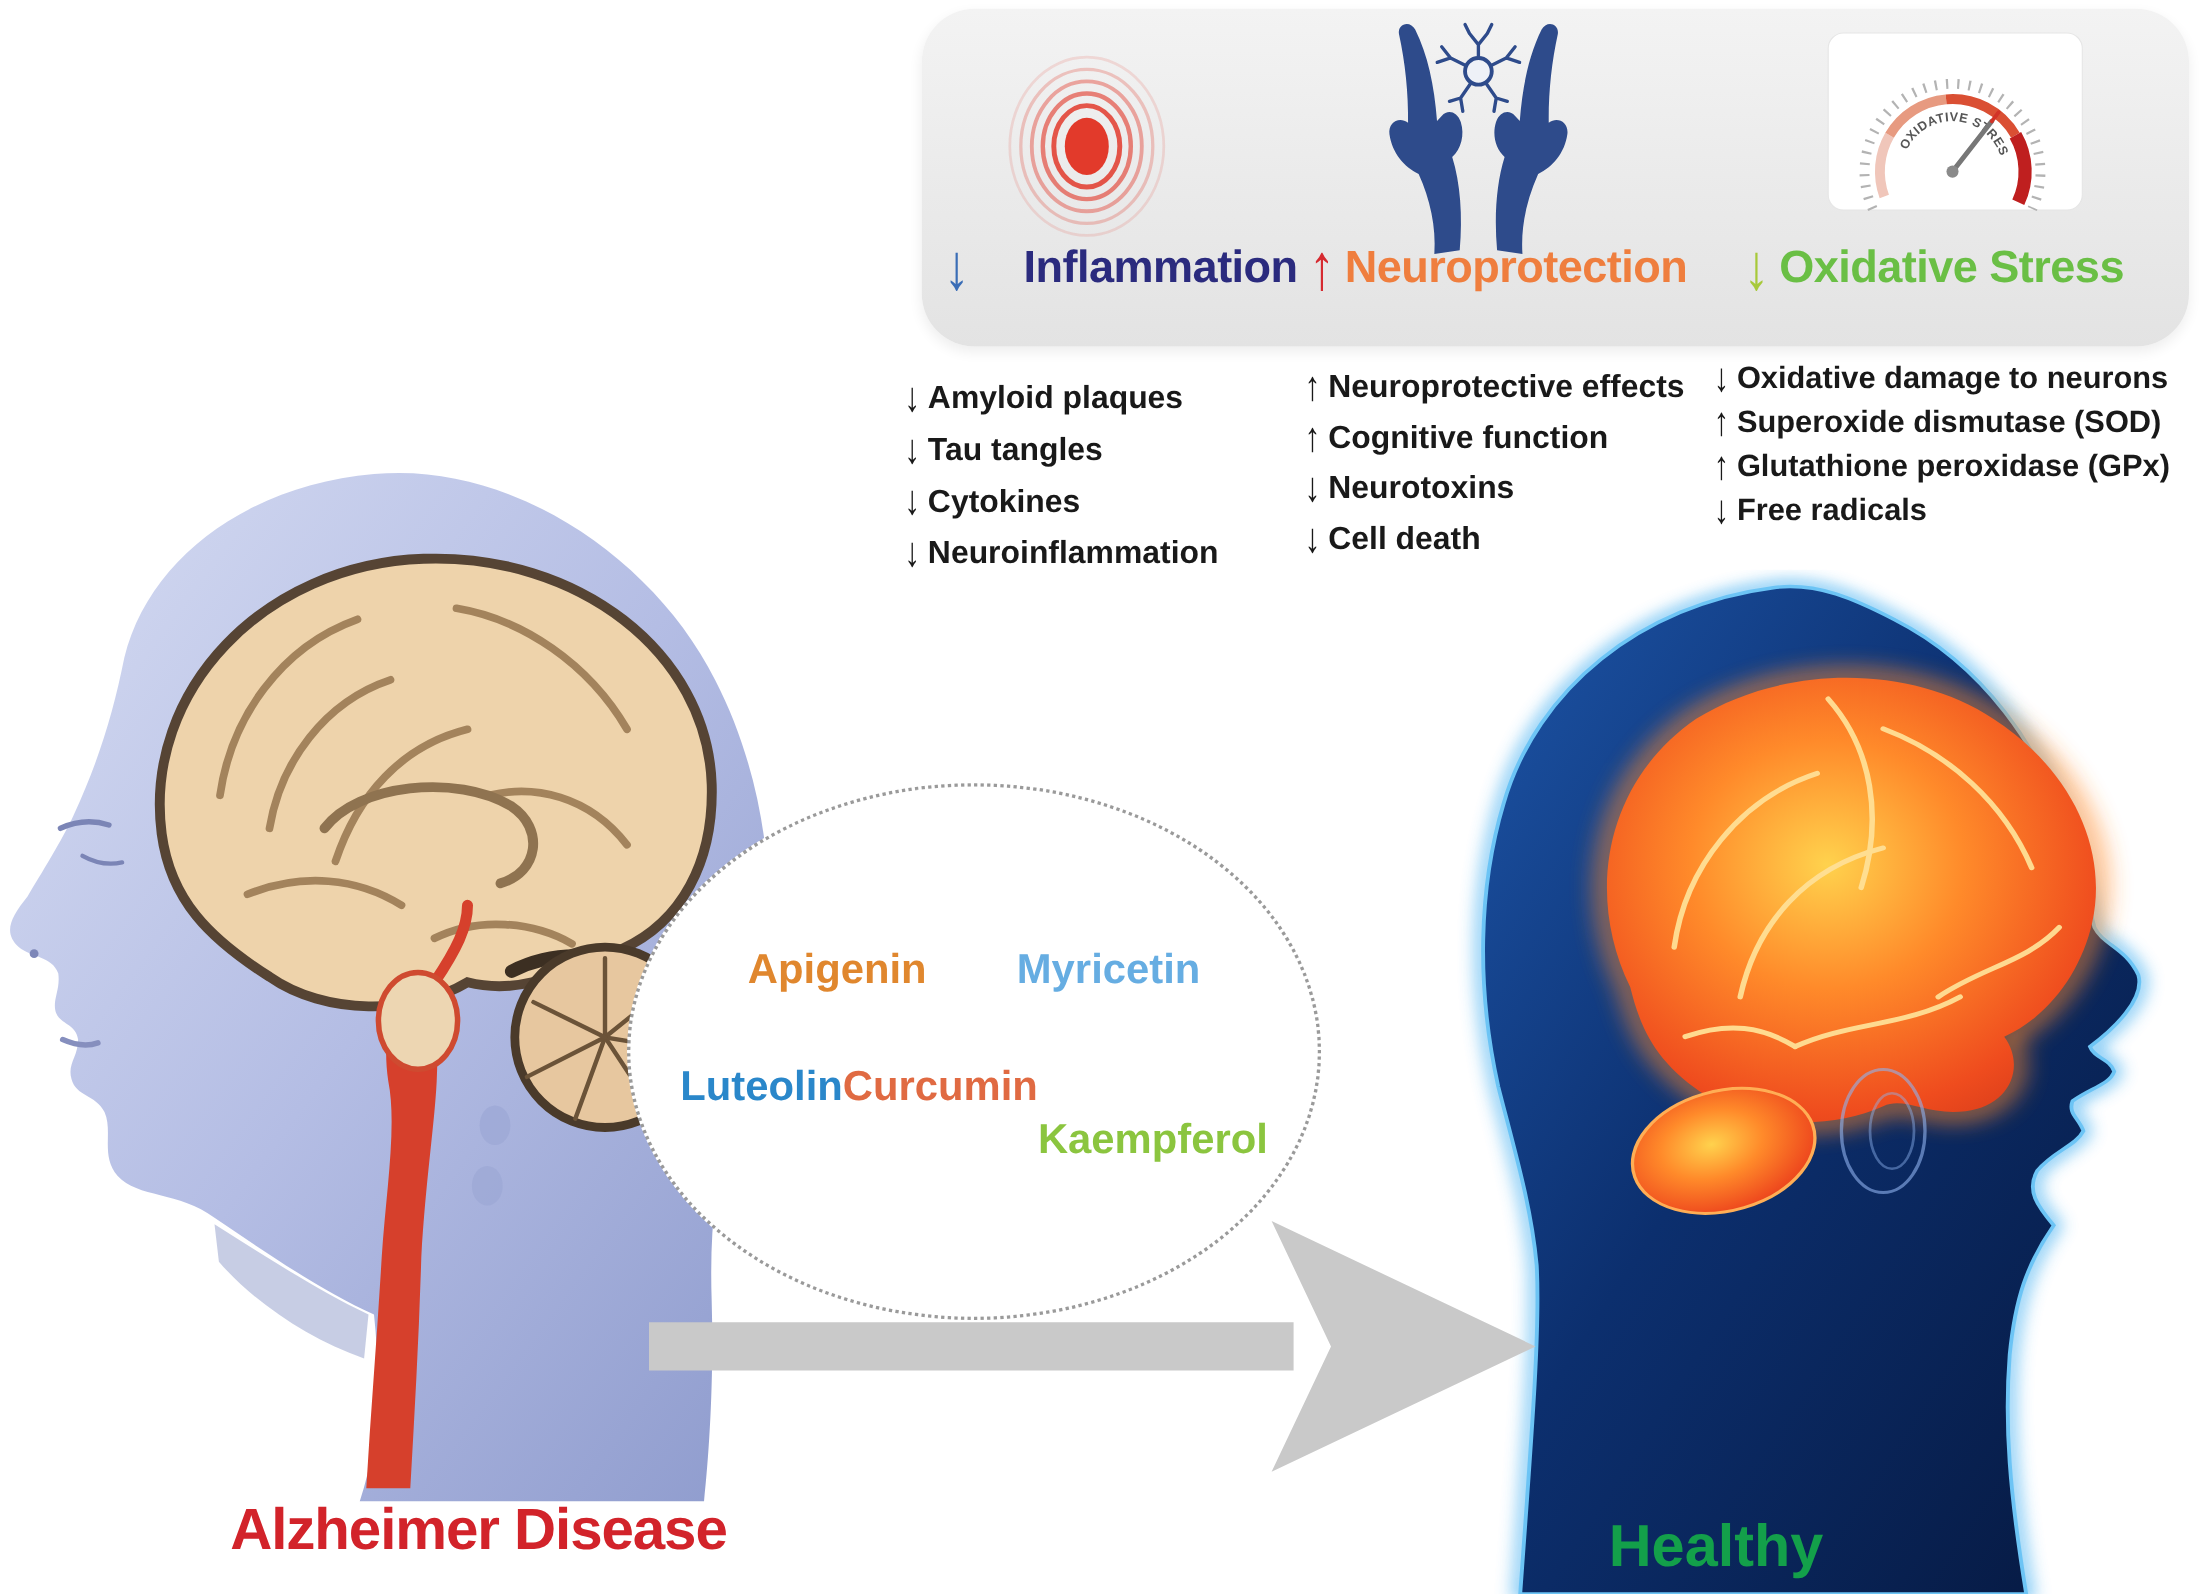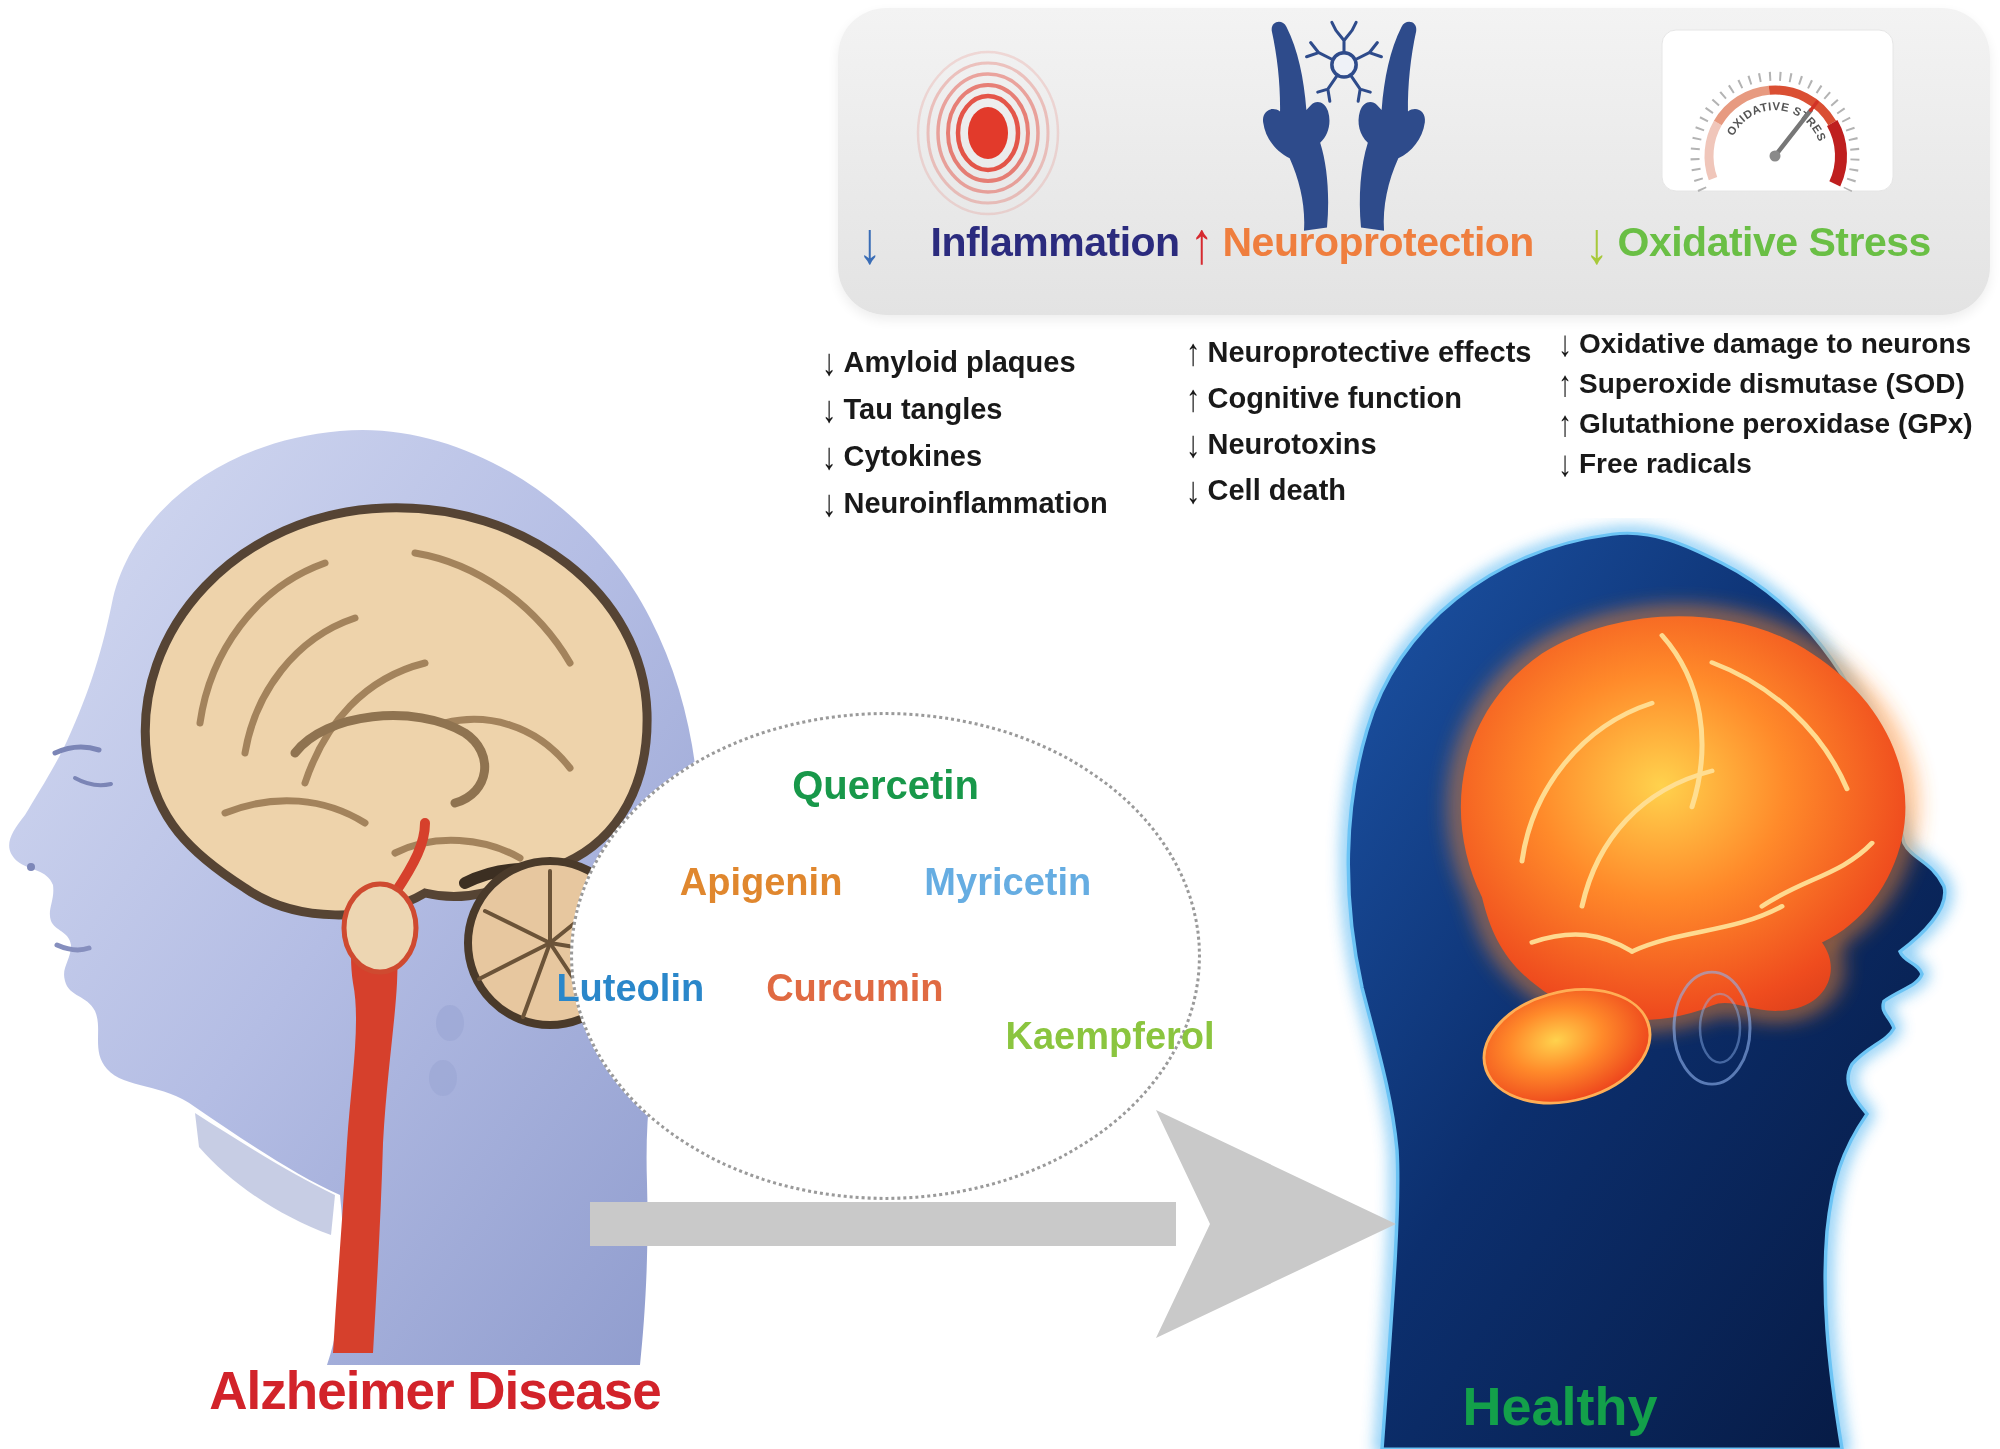--- a/index.html
+++ b/index.html
@@ -24,21 +24,21 @@
   .col-2{left:1186px;top:336px;gap:13px;font-size:29px;}
   .col-3{left:1558px;top:328px;gap:8px;font-size:28px;}
 
   
   .oval{left:570px;top:712px;width:625px;height:482px;border:3px dotted #9a9a9a;
         border-radius:50%;background:#ffffff;}
   .poly-row{position:absolute;left:0;width:100%;display:flex;justify-content:center;
             font-weight:bold;white-space:nowrap;}
   .poly-row-1{top:48px;font-size:40px;}
   .poly-row-2{top:146px;font-size:38px;gap:82px;}
-  .poly-row-3{top:252px;font-size:38px;gap:62px;}
+  .poly-row-3{top:252px;font-size:38px;}
   .poly-title-row{top:376px;font-size:58px;letter-spacing:-1px;}
 
   
   .label-left{left:95px;top:1360px;width:680px;text-align:center;
               font-size:53px;font-weight:bold;letter-spacing:-1px;}
   .label-right{left:1330px;top:1375px;width:460px;text-align:center;
                font-size:54px;font-weight:bold;}
 </style>
 </head>
 <body>
@@ -155,23 +155,20 @@
       <path d="M350,480 C400,455 450,460 500,430"></path>
       <path d="M250,470 C290,455 320,460 350,480"></path>
       <path d="M380,130 C420,180 430,250 410,320"></path>
     </g>
 
     <ellipse cx="430" cy="565" rx="38" ry="62" fill="none" stroke="#8fb3ef" stroke-width="3" opacity=".6"></ellipse>
     <ellipse cx="438" cy="565" rx="20" ry="38" fill="none" stroke="#8fb3ef" stroke-width="2.5" opacity=".45"></ellipse>
   </svg>
 
   <div class="abs oval">
-    <div class="poly-row poly-row-1">
-      <span style="color: rgb(24, 152, 74);">Quercetin</span>
-    </div>
     <div class="poly-row poly-row-2">
       <span style="color: rgb(224, 135, 46);">Apigenin</span>
       <span style="color: rgb(102, 173, 226);">Myricetin</span>
     </div>
     <div class="poly-row poly-row-3">
       <span style="color: rgb(42, 135, 202);">Luteolin</span>
       <span style="color: rgb(224, 106, 66);">Curcumin</span>
       <span style="color: rgb(139, 197, 63); margin-top: 48px;">Kaempferol</span>
     </div>
   </div>

